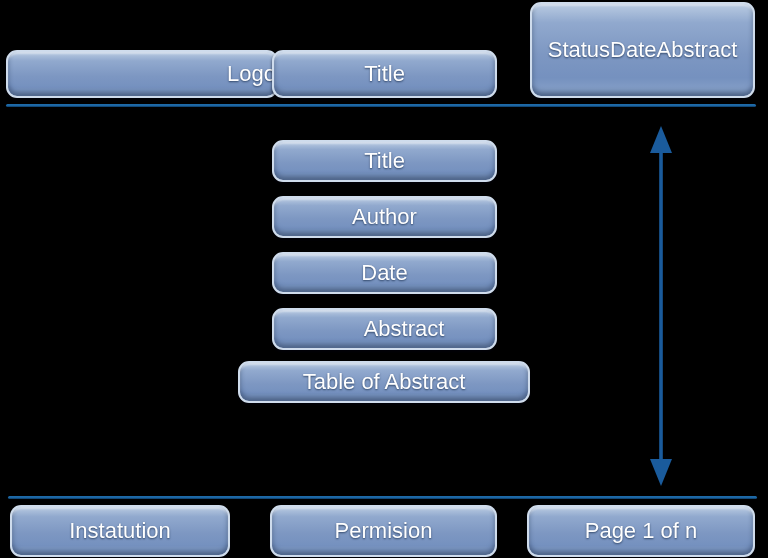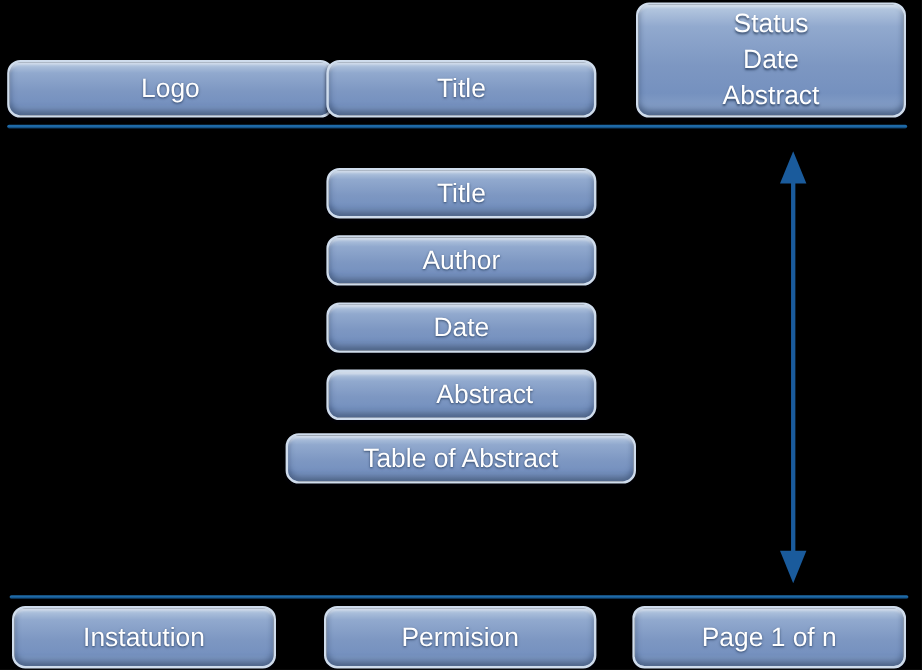--- a/index.html
+++ b/index.html
@@ -28,21 +28,21 @@
     background: var(--background);
     overflow: hidden;
     font-family: "Liberation Sans", sans-serif;
   }
   .box {
     position: absolute;
     box-sizing: border-box;
     display: flex;
     align-items: center;
     justify-content: center;
-    flex-direction: column;
+    flex-direction: row;
     color: var(--box-text);
     font-size: 22px;
     line-height: 1.35;
     text-align: center;
     border-radius: 11px;
     border: 2px solid var(--box-border);
     background: linear-gradient(180deg,
       var(--box-top) 0%,
       var(--box-upper) 20%,
       var(--box-mid) 55%,
@@ -66,21 +66,21 @@
     top: 126px;
     width: 32px;
     height: 360px;
   }
 </style>
 </head>
 <body>
 
 <div id="stage">
 
-  <div class="box" style="left:6px; top:50px; width:272px; height:48px;">
+  <div class="box" style="left:6px; top:50px; width:272px; height:48px;justify-content:flex-end;">
     <span>Logo</span>
   </div>
 
   <div class="box" style="left:272px; top:50px; width:225px; height:48px;">
     <span>Title</span>
   </div>
 
   <div class="box" style="left:530px; top:2px; width:225px; height:96px;">
     <span>Status</span>
     <span>Date</span>
@@ -118,17 +118,17 @@
   <div class="hline" style="left:8px; top:496px; width:749px;"></div>
 
   <div class="box" style="left:10px; top:505px; width:220px; height:52px;">
     <span>Instatution</span>
   </div>
 
   <div class="box" style="left:270px; top:505px; width:227px; height:52px;">
     <span>Permision</span>
   </div>
 
-  <div class="box" style="left:527px; top:505px; width:228px; height:52px;border-radius:10px;">
+  <div class="box" style="left:527px; top:505px; width:228px; height:52px;">
     <span>Page 1 of n</span>
   </div>
 
 </div>
 
 </body></html>

